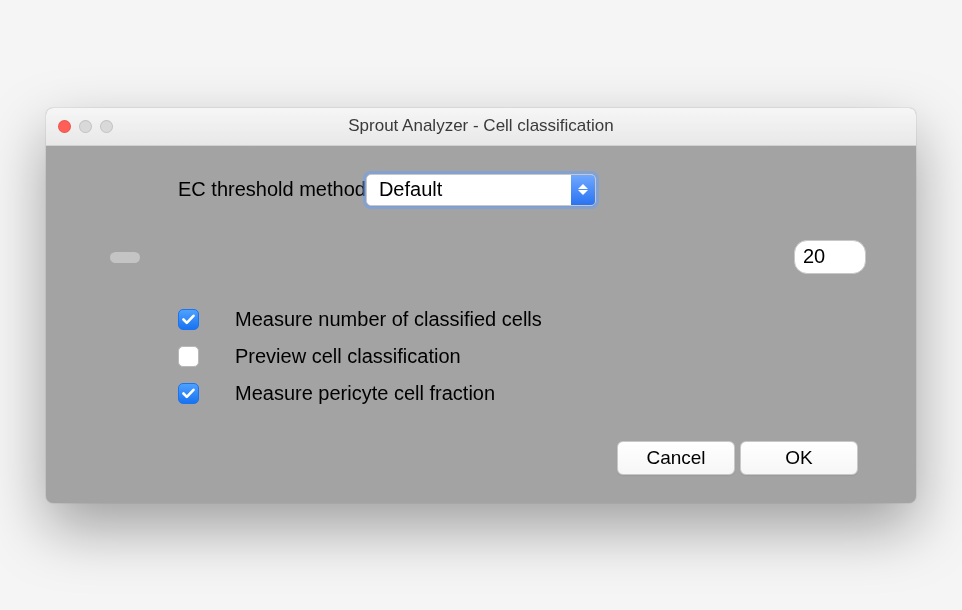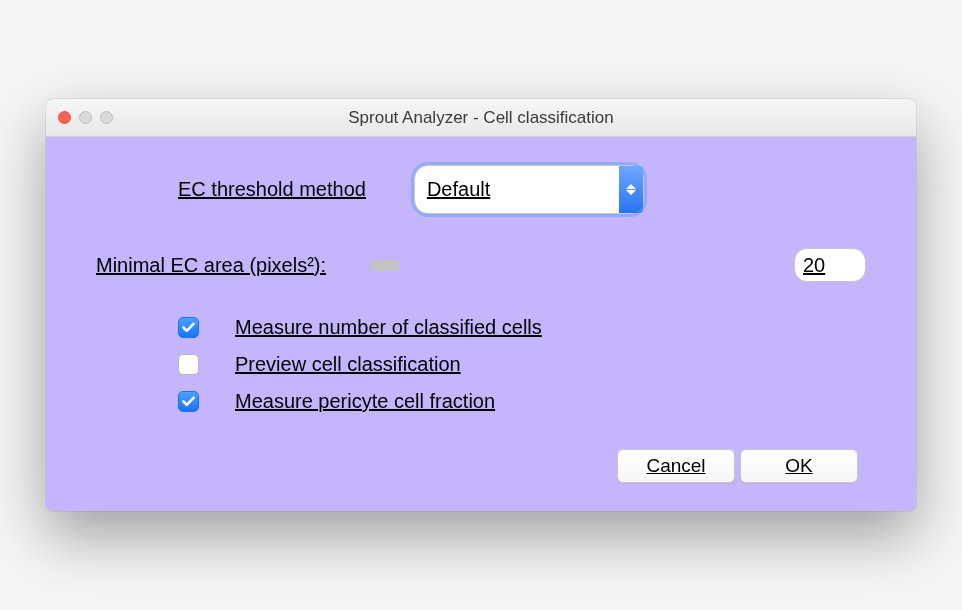--- a/index.html
+++ b/index.html
@@ -13,25 +13,24 @@
       font-family: "Helvetica Neue", -apple-system, BlinkMacSystemFont, sans-serif;
       width: 962px;
       height: 610px;
       display: flex;
       align-items: center;
       justify-content: center;
     }
     
     .window {
       width: 870px;
-      background: #c4b5fd;
+      background: #a3a3a3;
       border-radius: 7px;
       box-shadow: 0 25px 60px rgba(0,0,0,0.35), 0 0 0 1px rgba(0,0,0,0.05);
       overflow: hidden;
-      text-decoration: underline;
     }
     
     .titlebar {
       height: 38px;
       background: linear-gradient(to bottom, #f6f6f6, #e8e8e8);
       border-bottom: 1px solid #d0d0d0;
       display: flex;
       align-items: center;
       position: relative;
     }
@@ -62,46 +61,44 @@
     }
     
     .content {
       padding: 28px 50px 28px 50px;
     }
     
     .row {
       display: flex;
       align-items: center;
       margin-bottom: 24px;
-      gap: 30px;
     }
     
     .row.first {
       padding-left: 82px;
       margin-bottom: 34px;
     }
 
     .row.second {
       margin-bottom: 34px;
     }
     
     .label {
       font-size: 20px;
       color: #000;
     }
     
     .select-wrap {
-      margin-left: 18px;
       position: relative;
       display: inline-flex;
       align-items: center;
-      height: 49px;
+      height: 32px;
       background: #ffffff;
       border: 1px solid #c8c8c8;
-      border-radius: 14px;
+      border-radius: 5px;
       box-shadow: 0 1px 1px rgba(0,0,0,0.05);
       min-width: 230px;
       outline: 3px solid rgba(100,160,255,0.5);
       outline-offset: 0px;
     }
     
     .select-value {
       flex: 1;
       padding: 0 12px;
       font-size: 20px;
@@ -242,21 +239,20 @@
       <div class="select-wrap">
         <span class="select-value">Default</span>
         <div class="select-stepper">
           <div class="stepper-arrow up"></div>
           <div class="stepper-arrow down"></div>
         </div>
       </div>
     </div>
 
     <div class="row second">
-      <span class="label">Minimal EC area (pixels²):</span>
       <div class="slider-track">
         <div class="slider-thumb"></div>
       </div>
       <input class="number-field" type="text" value="20" style="">
     </div>
 
     <div class="checkboxes">
 
       <div class="cb-row">
         <div class="checkbox checked">

